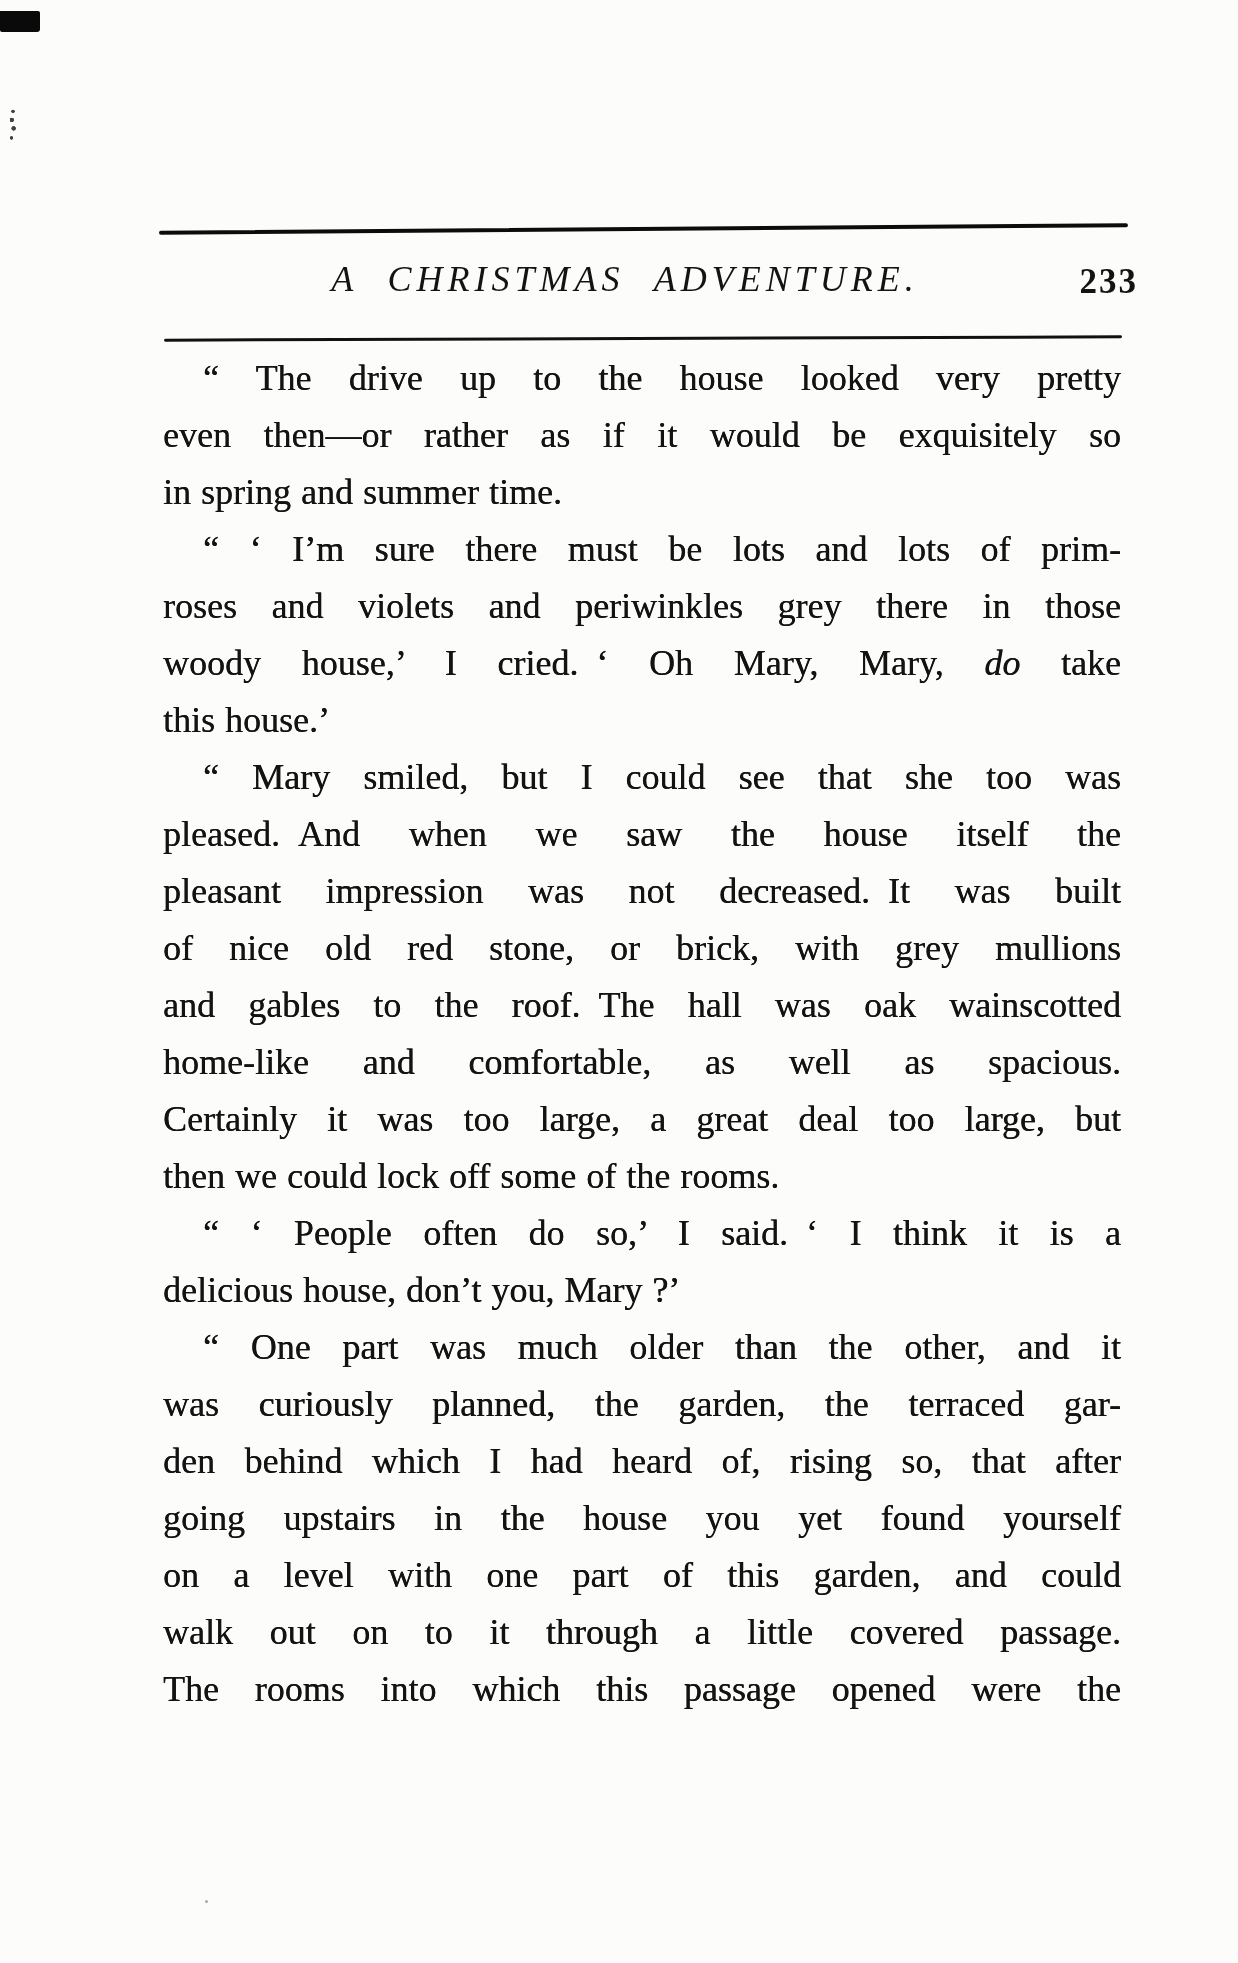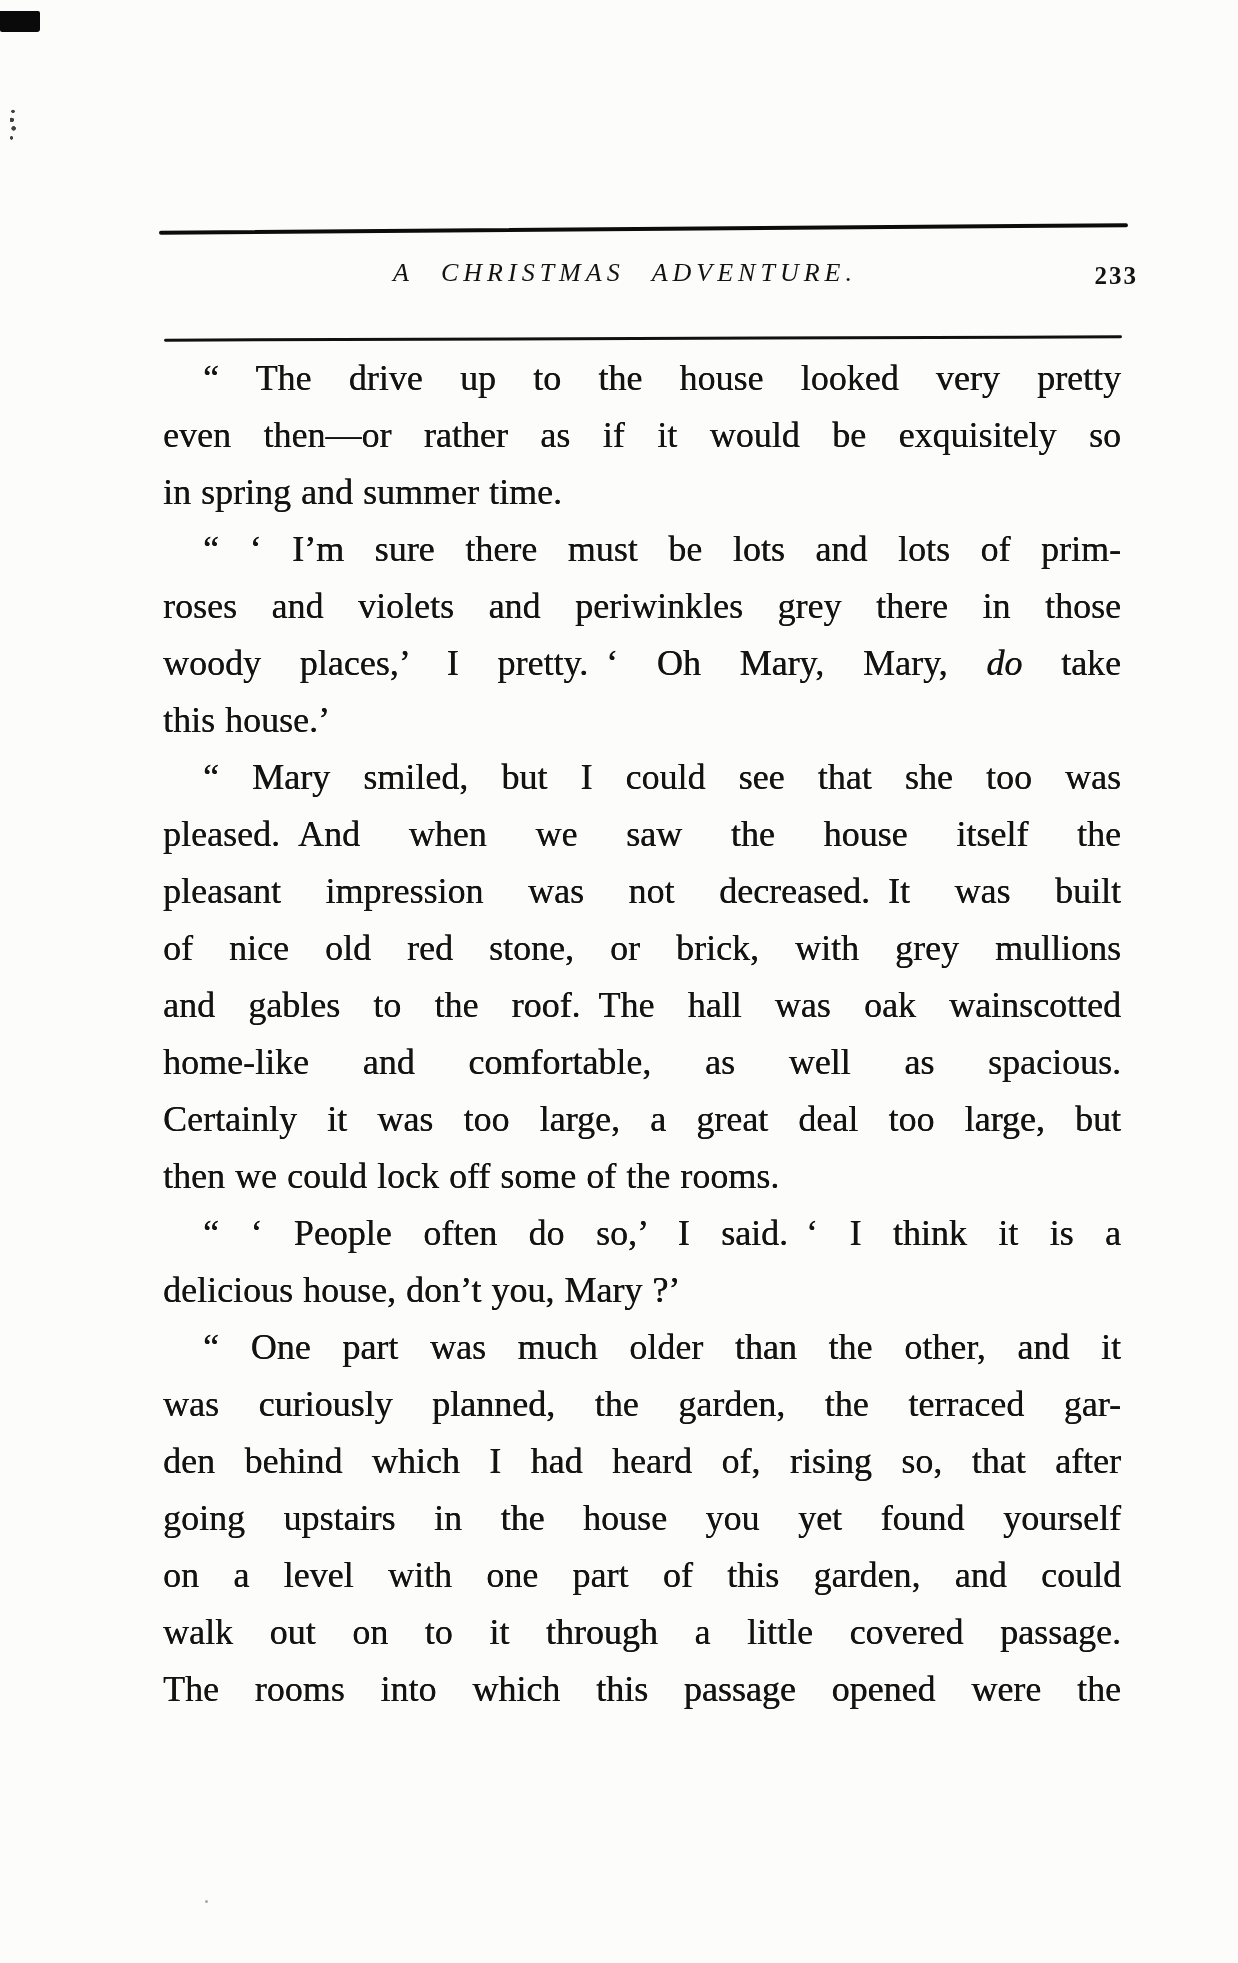--- a/index.html
+++ b/index.html
@@ -57,31 +57,31 @@
     transform: rotate(-0.2deg);
     border-radius: 2px;
   }
 
   
   .running-title {
     position: absolute;
     left: 300px; top: 258px;
     width: 650px;
     font-style: italic;
-    font-size: 26px;
+    font-size: 36px;
     letter-spacing: 5px;
     word-spacing: 16px;
     text-align: center;
     white-space: nowrap;
   }
   .page-number {
     position: absolute;
     top: 262px;
     right: 100px;
-    font-size: 25px;
+    font-size: 35px;
     font-weight: 700;
     letter-spacing: 2px;
   }
 
   
   .body-text {
     position: absolute;
     left: 163px; top: 350px;
     width: 958px;
     font-size: 36px;
@@ -112,21 +112,21 @@
   <div class="running-title">A CHRISTMAS ADVENTURE.</div>
   <div class="page-number">233</div>
   <div class="rule-bottom"></div>
 
   <div class="body-text">
       <div class="line indent"><span>“ The drive up to the house looked very pretty</span></div>
       <div class="line"><span>even then—or rather as if it would be exquisitely so</span></div>
       <div class="line para-end"><span>in spring and summer time.</span></div>
       <div class="line indent"><span>“ ‘ I’m sure there must be lots and lots of prim-</span></div>
       <div class="line"><span>roses and violets and periwinkles grey there in those</span></div>
-      <div class="line"><span>woody places,’ I pretty. ‘ Oh Mary, Mary, </span><i>do</i><span> take</span></div>
+      <div class="line"><span>woody house,’ I cried. ‘ Oh Mary, Mary, </span><i>do</i><span> take</span></div>
       <div class="line para-end"><span>this house.’</span></div>
       <div class="line indent"><span>“ Mary smiled, but I could see that she too was</span></div>
       <div class="line"><span>pleased. And when we saw the house itself the</span></div>
       <div class="line"><span>pleasant impression was not decreased. It was built</span></div>
       <div class="line"><span>of nice old red stone, or brick, with grey mullions</span></div>
       <div class="line"><span>and gables to the roof. The hall was oak wainscotted</span></div>
       <div class="line"><span>home-like and comfortable, as well as spacious.</span></div>
       <div class="line"><span>Certainly it was too large, a great deal too large, but</span></div>
       <div class="line para-end"><span>then we could lock off some of the rooms.</span></div>
       <div class="line indent"><span>“ ‘ People often do so,’ I said. ‘ I think it is a</span></div>

